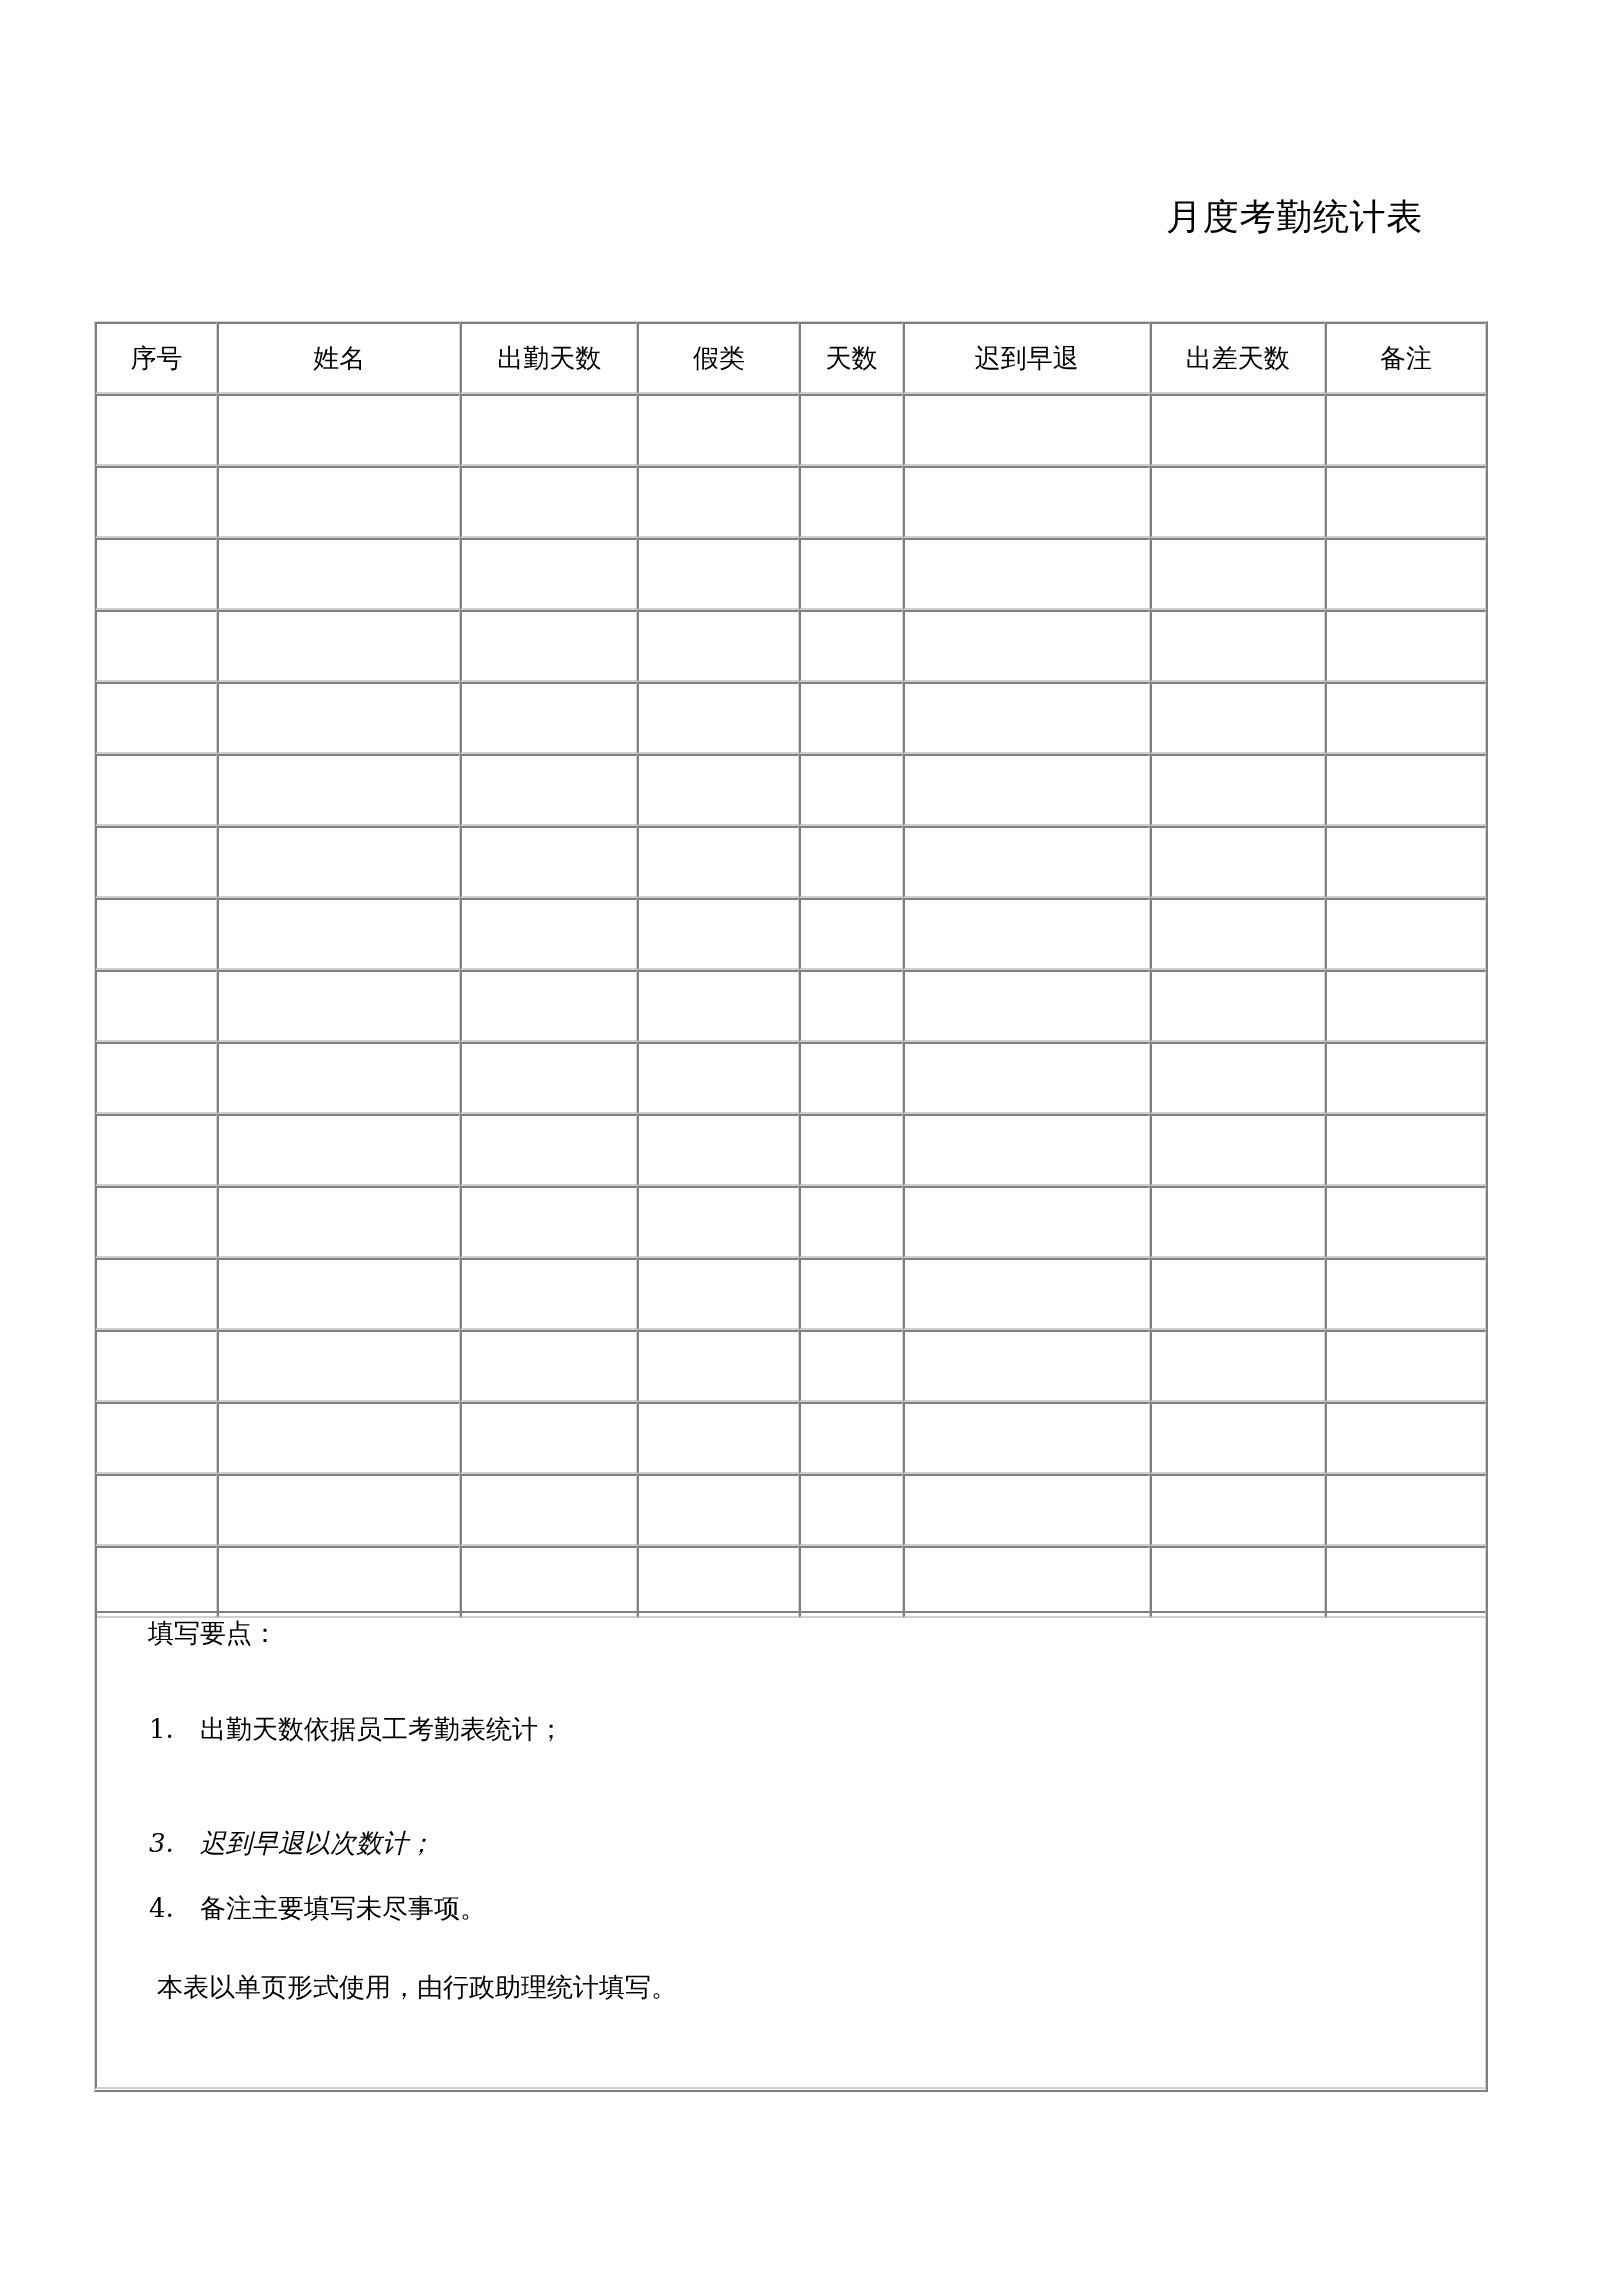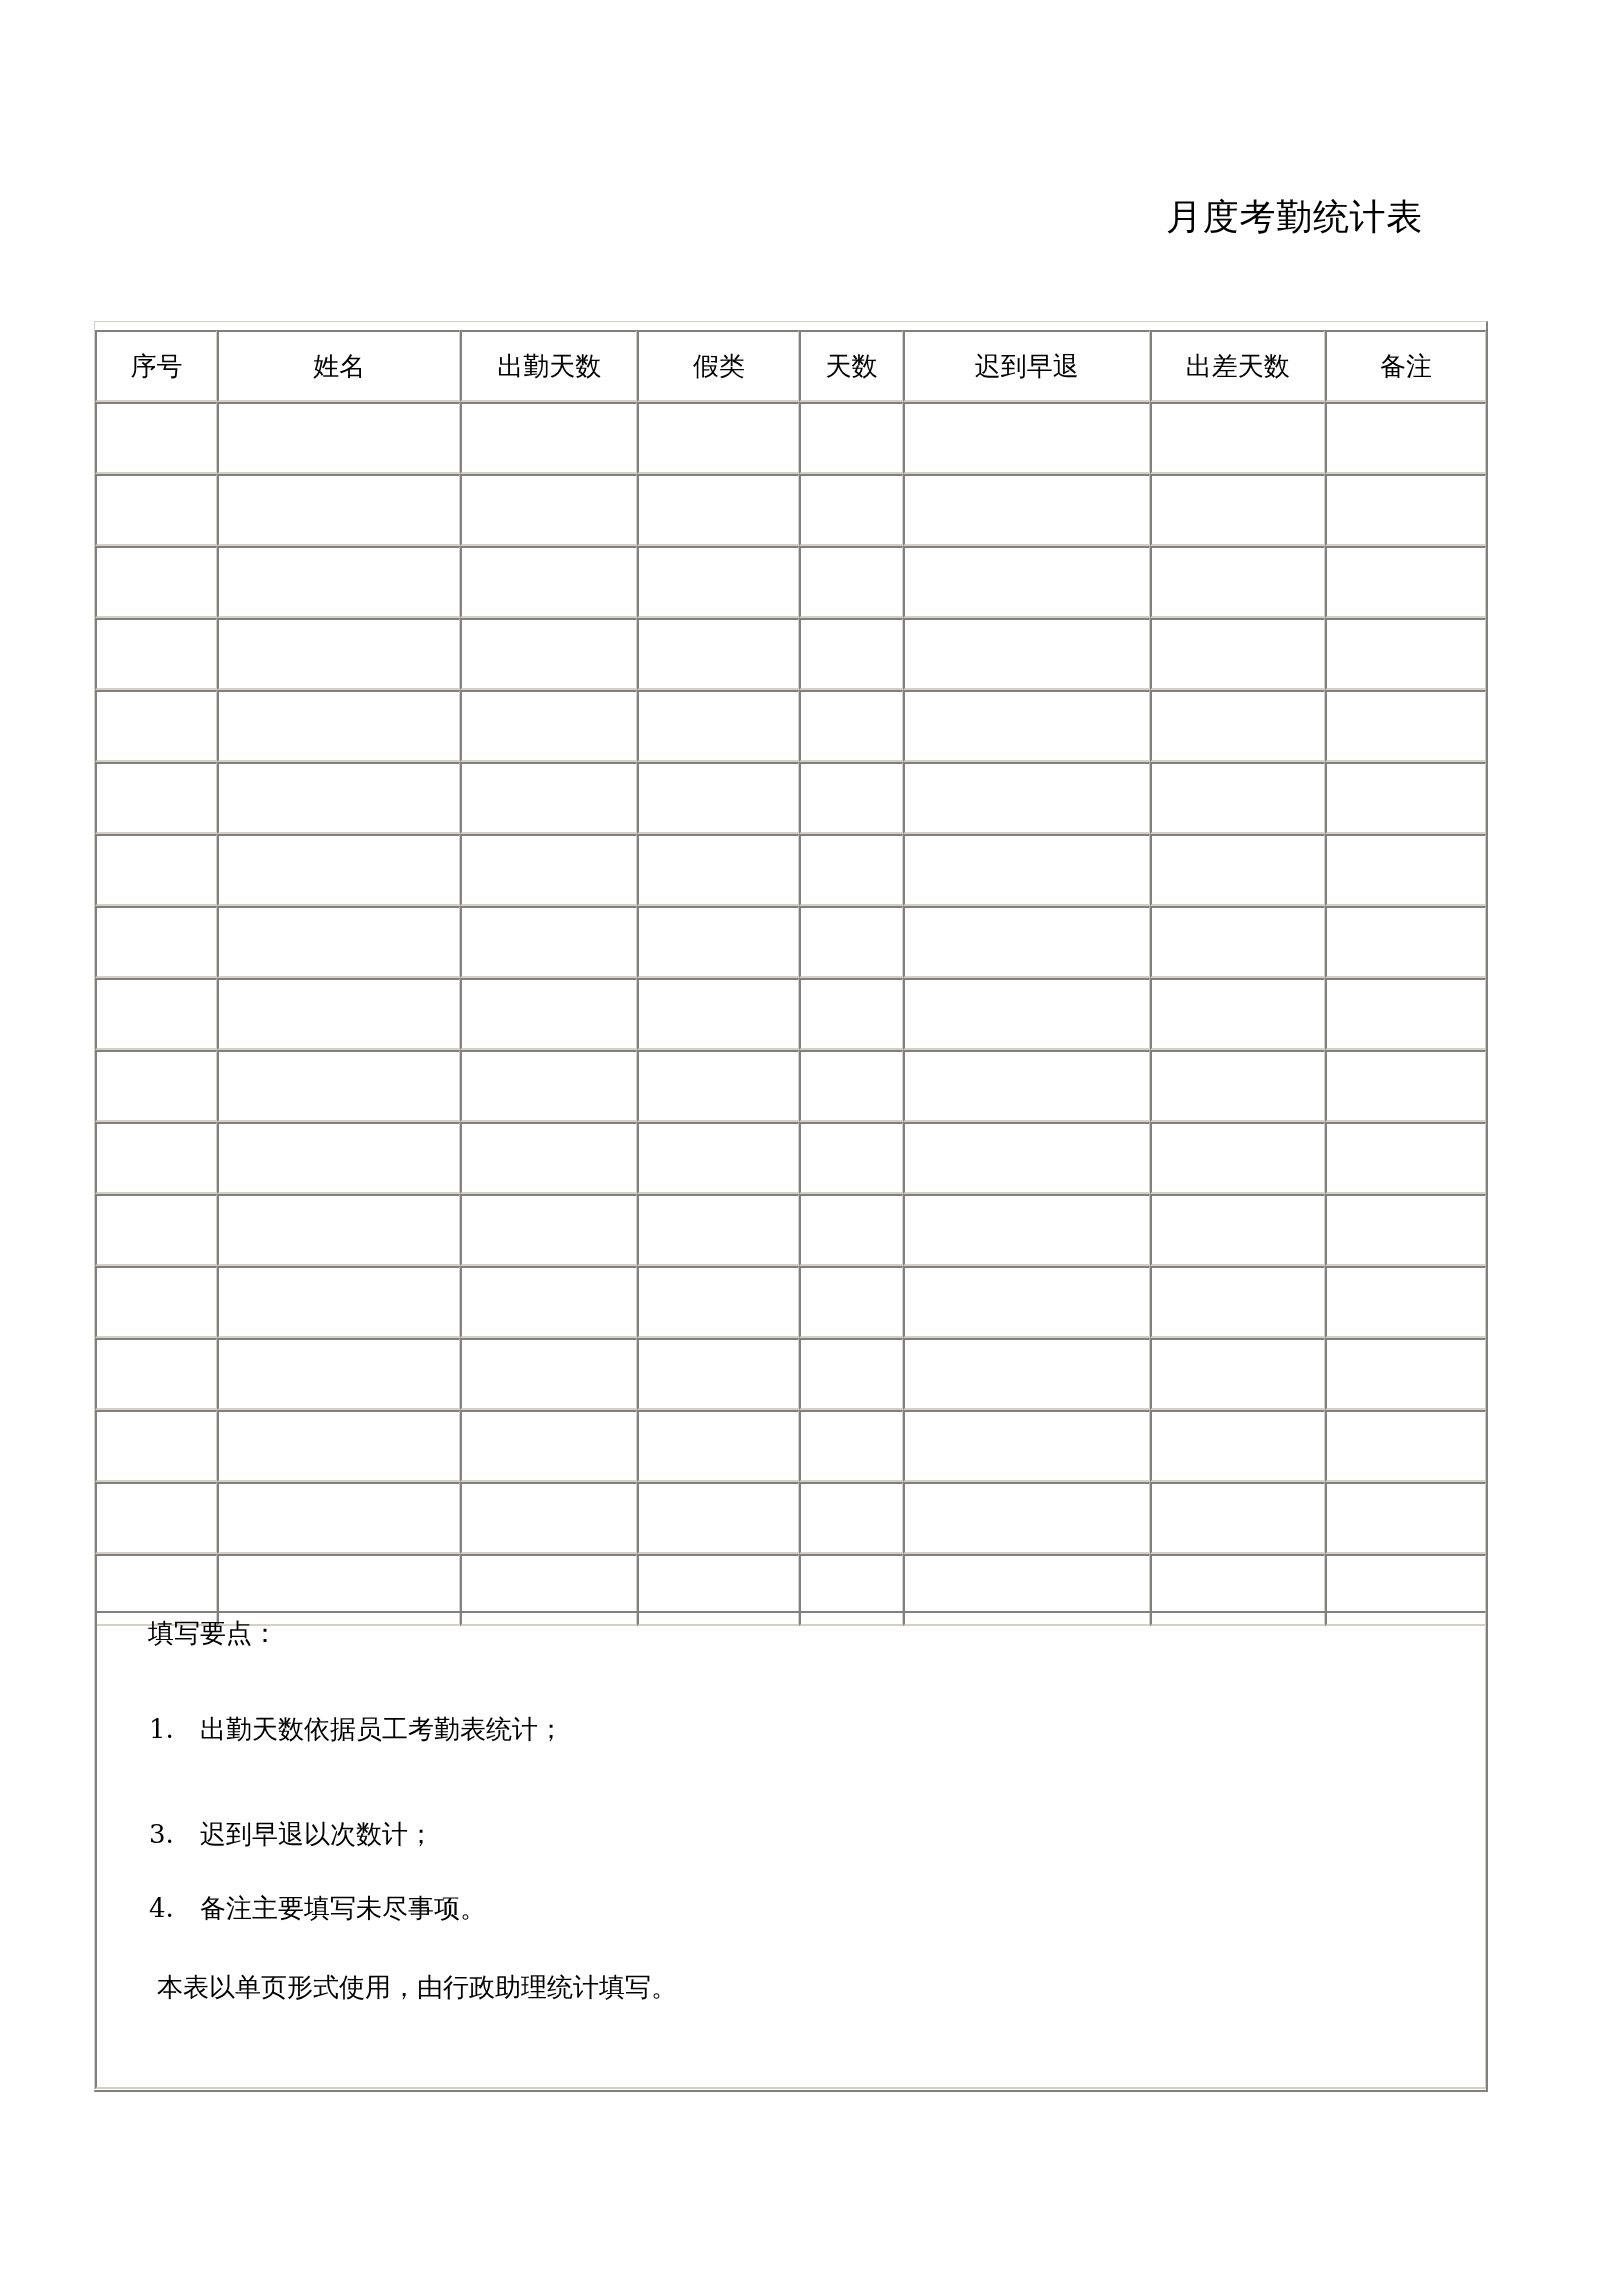--- a/index.html
+++ b/index.html
@@ -38,21 +38,20 @@
     border-right: 2px solid #808080;
   }
   table.grid {
     position: absolute;
     left: 0;
     top: 0;
     border-collapse: separate;
     border-spacing: 0;
     table-layout: fixed;
     width: 1391px;
-    margin-top: 8px;
   }
   table.grid td, table.grid th {
     box-sizing: border-box;
     border-top: 2px solid #808080;
     border-left: 2px solid #808080;
     border-bottom: 2px solid #d4d0c8;
     border-right: 1.3px solid #d4d0c8;
     padding: 0;
     text-align: center;
     vertical-align: middle;
@@ -286,21 +285,21 @@
           <td></td>
         </tr>
       </tbody>
   </table>
 
   <div class="notes">
     <div class="line heading">填写要点：</div>
     <div class="line item" style="top:101px;">
       <span class="num">1.</span><span>出勤天数依据员工考勤表统计；</span>
     </div>
-    <div class="line item" style="top:206px;">
+    <div class="line item" style="top:215px;font-style:italic;">
       <span class="num">3.</span><span>迟到早退以次数计；</span>
     </div>
     <div class="line item" style="top:280px;">
       <span class="num">4.</span><span>备注主要填写未尽事项。</span>
     </div>
     <div class="line closing">本表以单页形式使用，由行政助理统计填写。</div>
   </div>
 </div>
 
 

